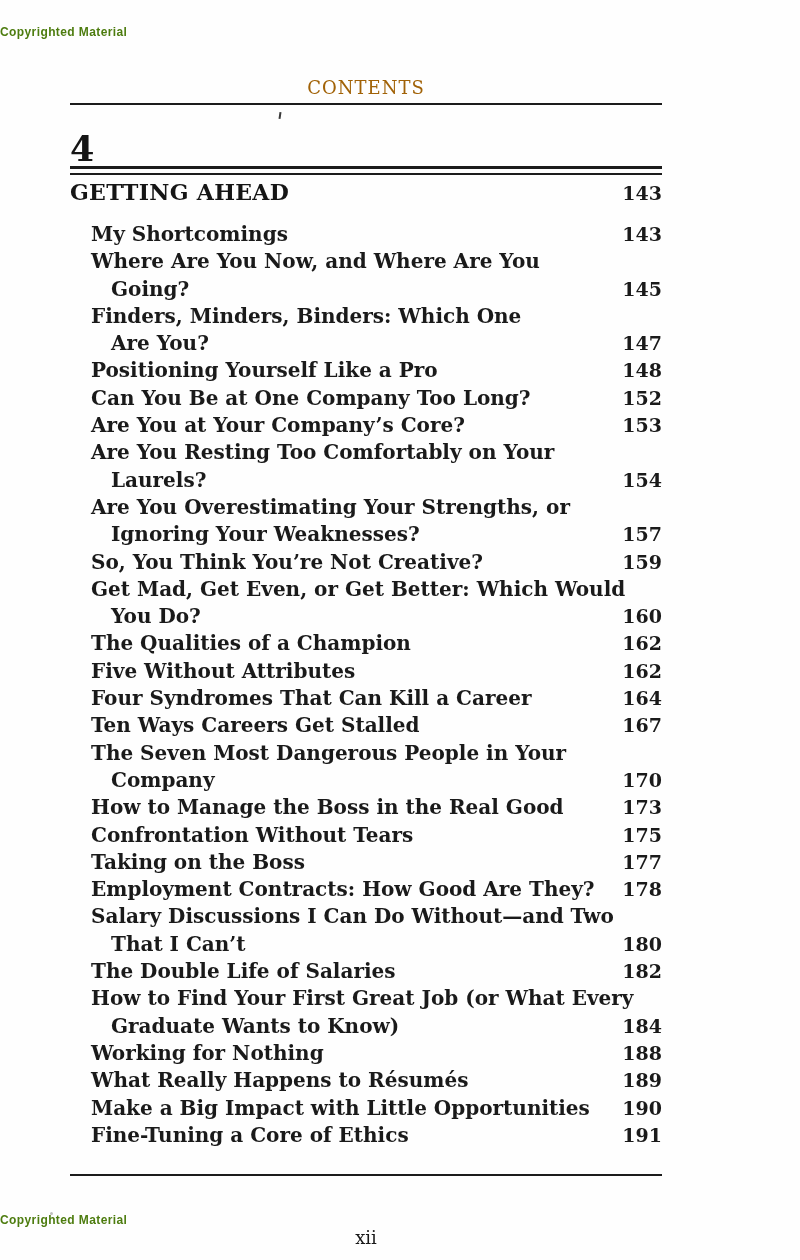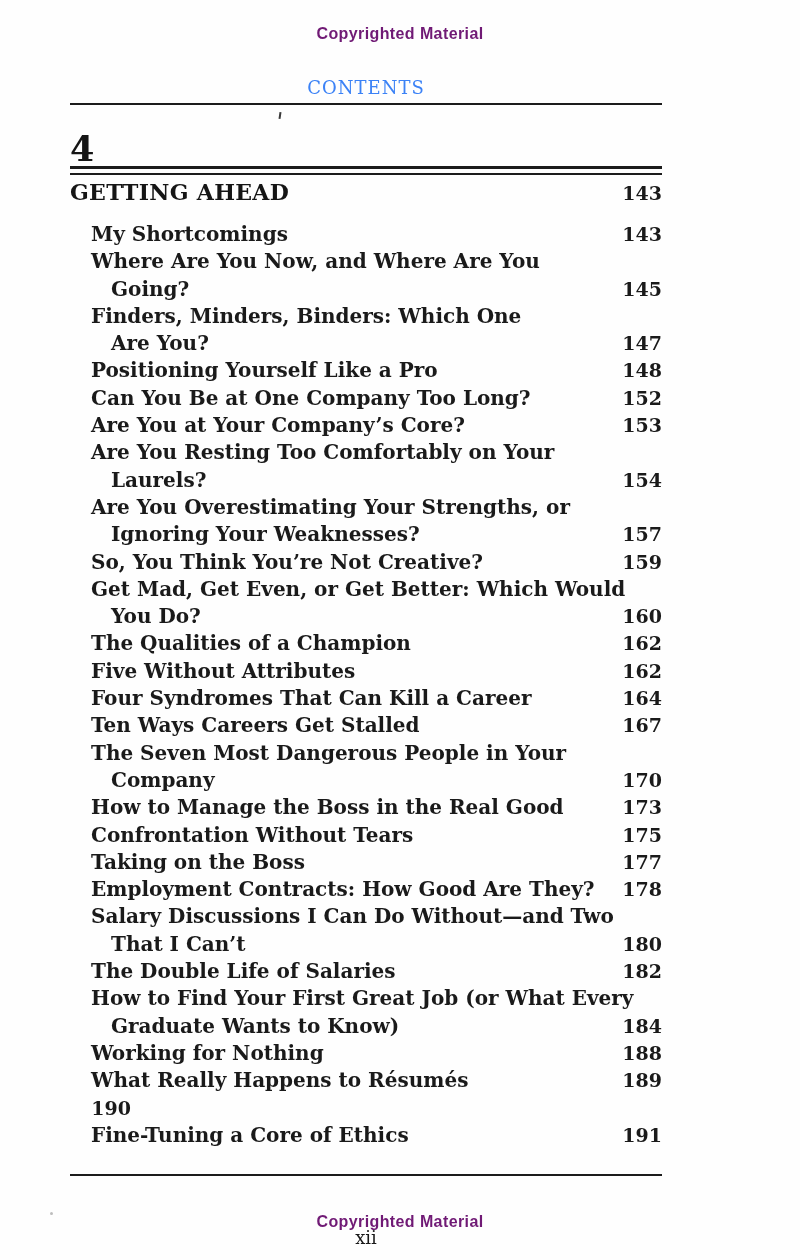--- a/index.html
+++ b/index.html
@@ -8,45 +8,45 @@
     width: 800px;
     height: 1260px;
     background: #fefefe;
     font-family: "DejaVu Serif", serif;
     color: #1a1a1a;
     overflow: hidden;
   }
   .copyright {
     position: absolute;
     left: 0; right: 0;
-    text-align: center;
+    text-align: left;
     font-family: "Liberation Sans", sans-serif;
     font-weight: bold;
-    font-size: 16px;
+    font-size: 12px;
     letter-spacing: 0.4px;
-    color: #701a75;
+    color: #4d7c0f;
   }
   .copyright.top { top: 25px; }
   .copyright.bottom { top: 1213px; }
   .content {
     position: absolute;
     left: 70px;
     top: 0;
     width: 592px;
     height: 1260px;
   }
   .contents-header {
     position: absolute;
     top: 77px;
     left: 0; right: 0;
     text-align: center;
     font-size: 18px;
     letter-spacing: 1px;
     font-weight: normal;
-    color: #3b82f6;
+    color: #a16207;
   }
   .rule {
     position: absolute;
     left: 0;
     width: 592px;
     background: #1c1c1c;
   }
   .rule.contents-rule { top: 103px; height: 2px; }
   .rule.thick { top: 166px; height: 3px; }
   .rule.thin  { top: 173px; height: 2px; }
@@ -321,20 +321,23 @@
   </div>
 
   <div class="toc-row">
     <div class="toc-lines">
             <div class="line">What Really Happens to Résumés</div>
           </div>
     <div class="toc-page">189</div>
   </div>
 
   <div class="toc-row">
+    <div class="toc-lines">
+            <div class="line">Make a Big Impact with Little Opportunities</div>
+          </div>
     <div class="toc-page">190</div>
   </div>
 
   <div class="toc-row">
     <div class="toc-lines">
             <div class="line">Fine-Tuning a Core of Ethics</div>
           </div>
     <div class="toc-page">191</div>
   </div>
 </div>

